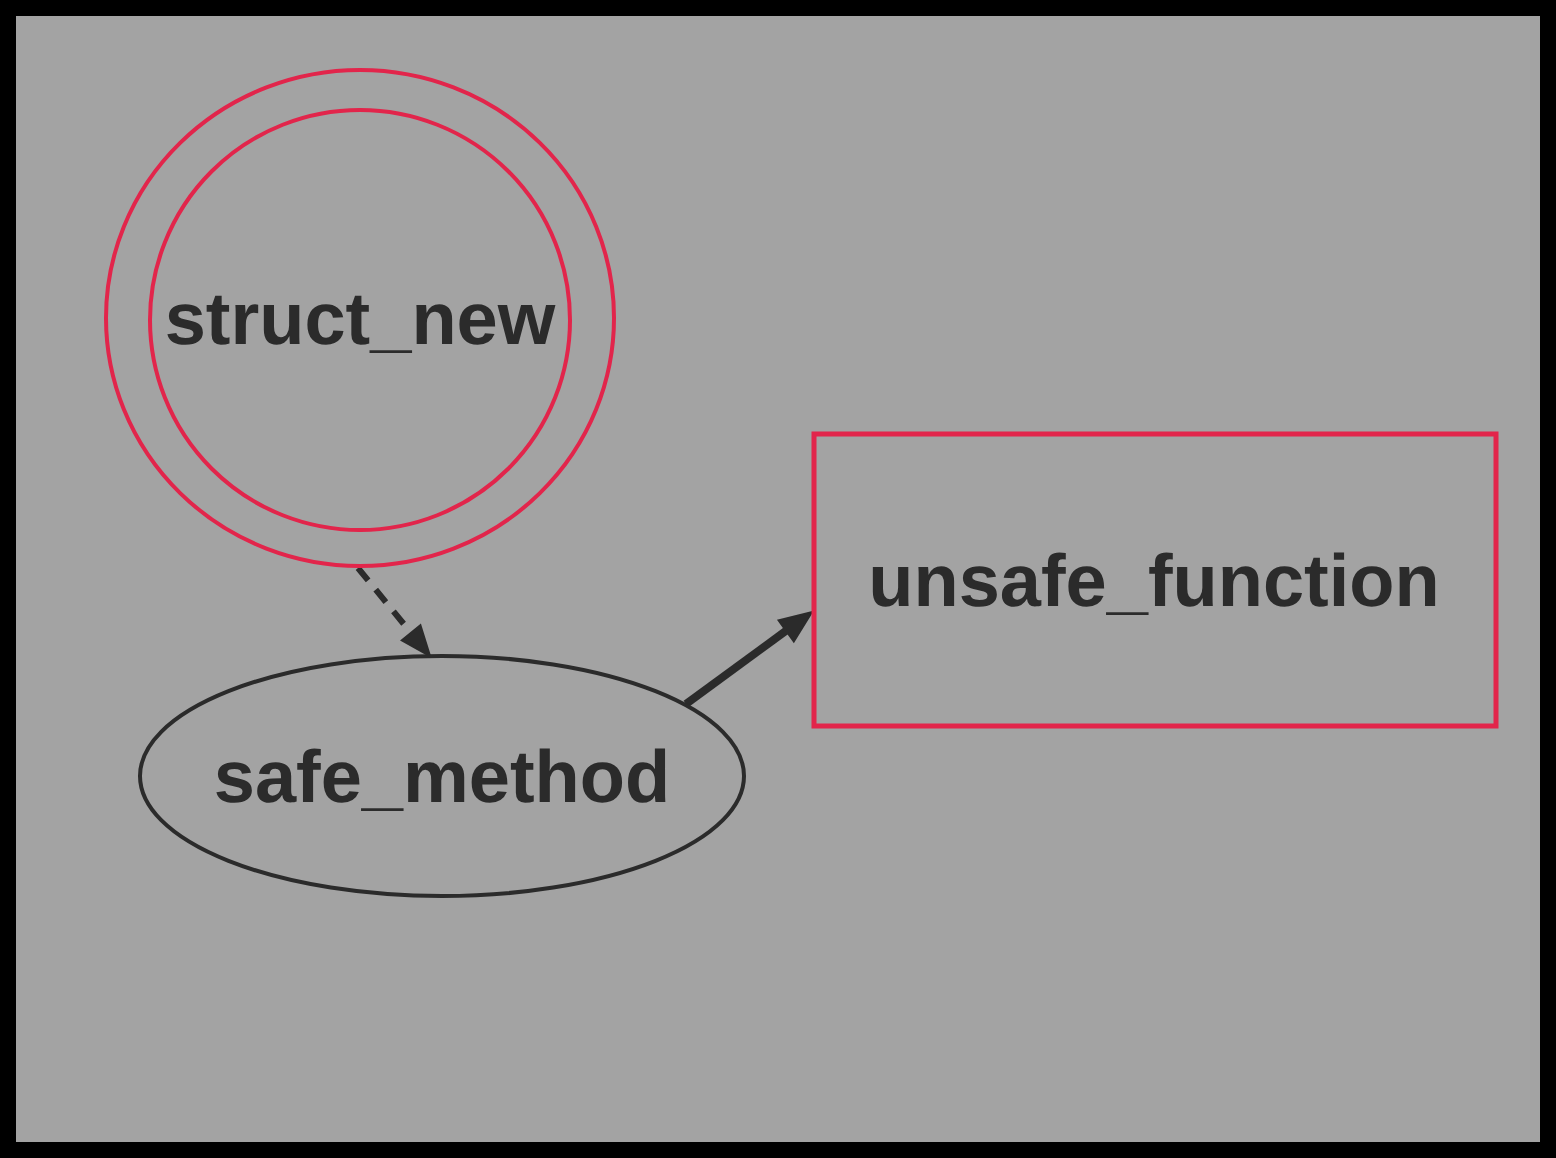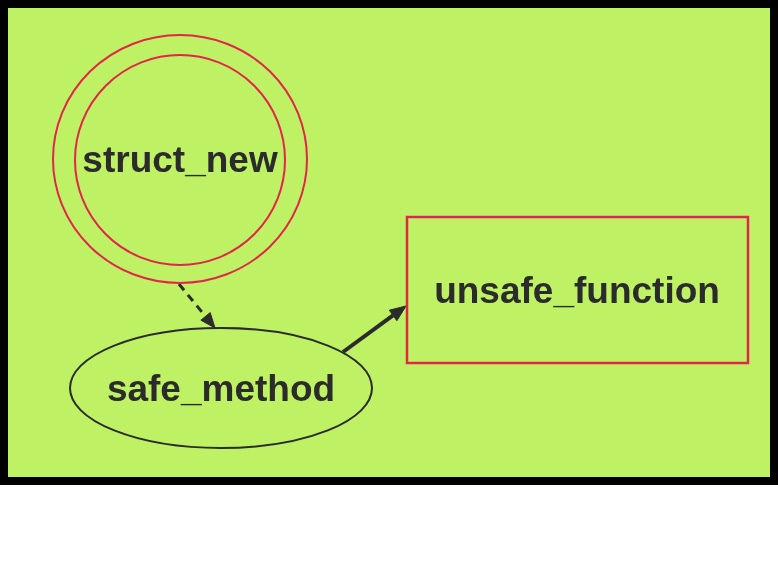--- a/index.html
+++ b/index.html
@@ -4,24 +4,24 @@
 <style>
   html, body {
     margin: 0;
     padding: 0;
     background: #ffffff;
     font-family: "Liberation Sans", sans-serif;
   }
   .canvas {
     position: relative;
     width: 778px;
-    height: 485px;
+    height: 579px;
     box-sizing: border-box;
     border: 8px solid #000000;
-    background: #bef264;
+    background: #a3a3a3;
     overflow: hidden;
   }
   svg.graph {
     position: absolute;
     left: -8px;
     top: -8px;
     width: 778px;
     height: 579px;
     display: block;
   }

